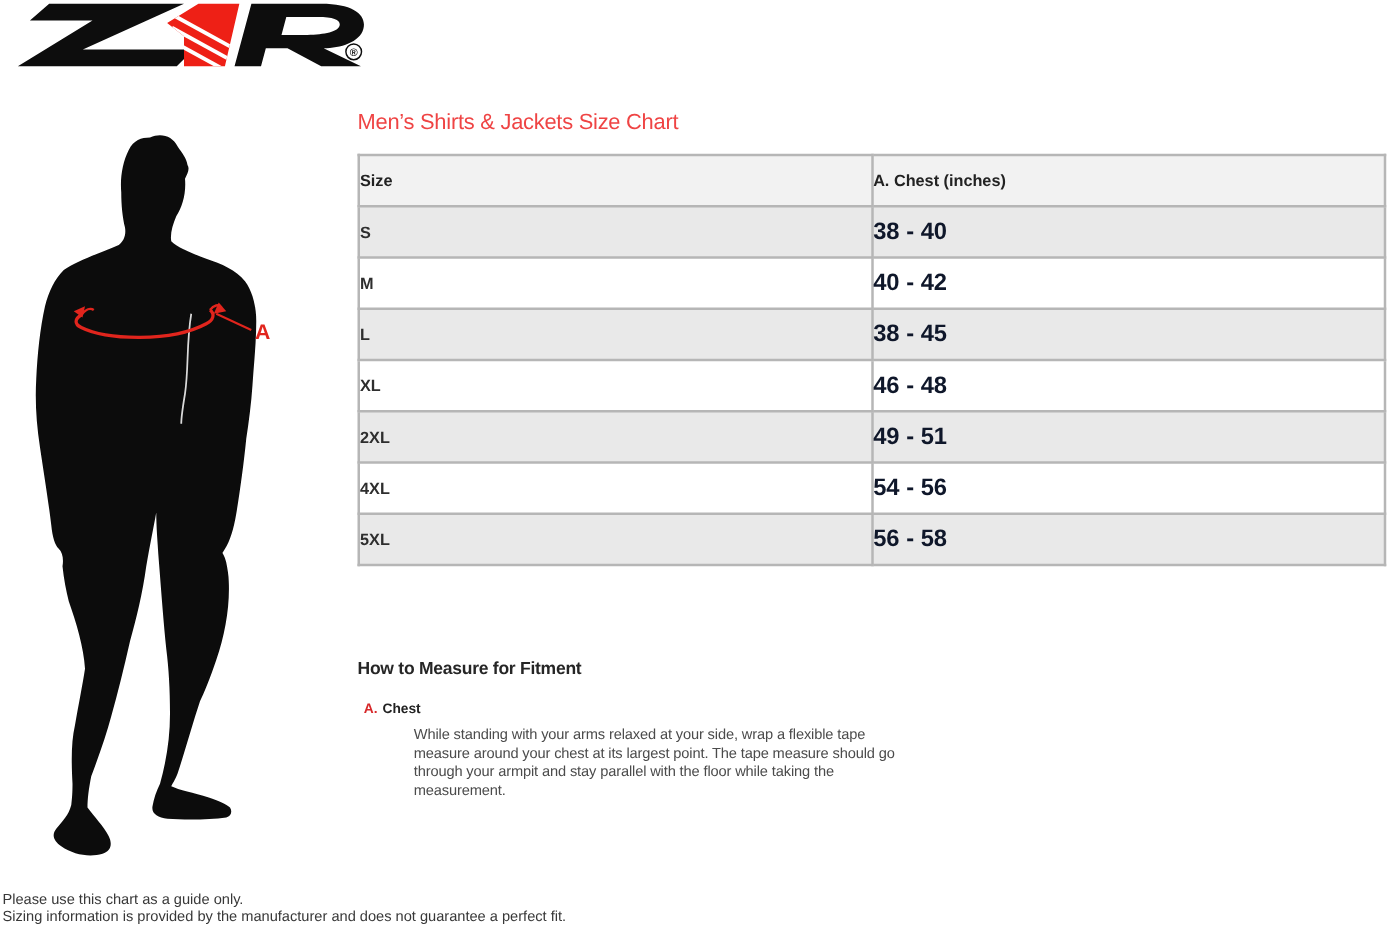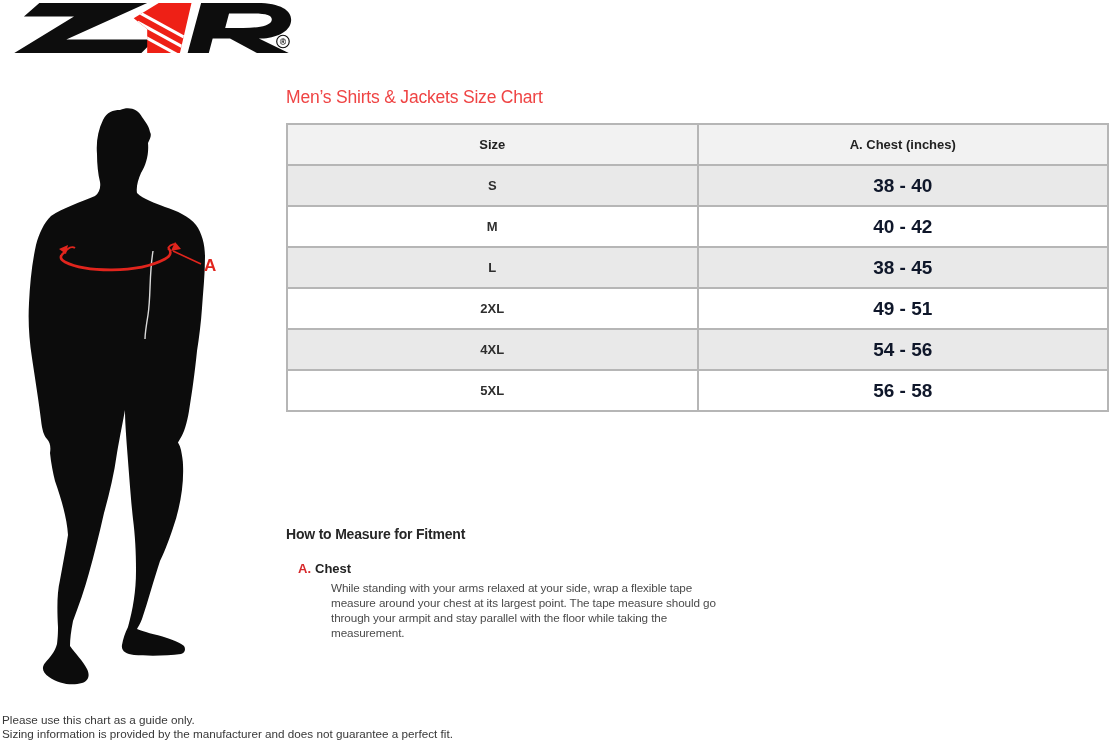--- a/index.html
+++ b/index.html
@@ -11,29 +11,29 @@
   #logo { left:8px; top:2px; width:288px; height:52px; }
 
   
   #figure { left:15px; top:103px; width:202px; height:590px; }
 
   
   #page-title { left:286px; top:87px; font-size:17.5px; font-weight:400; color:#ef4444; letter-spacing:-0.2px; }
 
   #size-table-wrap { left:286px; top:123px; width:823px; }
   table { width:100%; border-collapse:collapse; table-layout:fixed; }
-  th, td { border:2px solid #b6b6b6; height:41px; text-align:center; vertical-align:middle; }
+  th, td { border:2px solid #b6b6b6; height:41px; text-align:left; vertical-align:middle; }
   thead th { background:#f2f2f2; font-size:13px; font-weight:700; color:#222; }
   tbody tr:nth-child(odd)  td { background:#e9e9e9; }
   tbody tr:nth-child(even) td { background:#ffffff; }
   td.size-cell  { font-size:13px; font-weight:700; color:#2e2e2e; }
   td.chest-cell { font-size:19px; font-weight:700; color:#0f172a; }
 
   #measure-heading { left:286px; top:526px; font-size:14px; font-weight:700; color:#262626; letter-spacing:-0.2px; }
-  #measure-item-title { left:298px; top:561px; font-size:13px; font-weight:700; color:#222; }
+  #measure-item-title { left:291px; top:561px; font-size:11px; font-weight:700; color:#222; }
   #measure-item-title .letter { color:#d7282a; margin-right:4px; }
   #measure-item-desc { left:291px; top:580px; width:400px; font-size:11.7px; line-height:15.1px; color:#4b4b4b; letter-spacing:-0.1px;margin-left:40px; }
 
   #footnote { left:2px; top:713px; font-size:11.7px; line-height:14.2px; color:#383838; }
 </style>
 </head>
 <body>
 
 <div class="abs" id="logo">
   <svg width="288" height="52" viewBox="0 0 290 54">
@@ -126,20 +126,24 @@
       </tr>
       <tr>
         <td class="size-cell">M</td>
         <td class="chest-cell">40 - 42</td>
       </tr>
       <tr>
         <td class="size-cell">L</td>
         <td class="chest-cell">38 - 45</td>
       </tr>
       <tr>
+        <td class="size-cell">XL</td>
+        <td class="chest-cell">46 - 48</td>
+      </tr>
+      <tr>
         <td class="size-cell">2XL</td>
         <td class="chest-cell">49 - 51</td>
       </tr>
       <tr>
         <td class="size-cell">4XL</td>
         <td class="chest-cell">54 - 56</td>
       </tr>
       <tr>
         <td class="size-cell">5XL</td>
         <td class="chest-cell">56 - 58</td>

